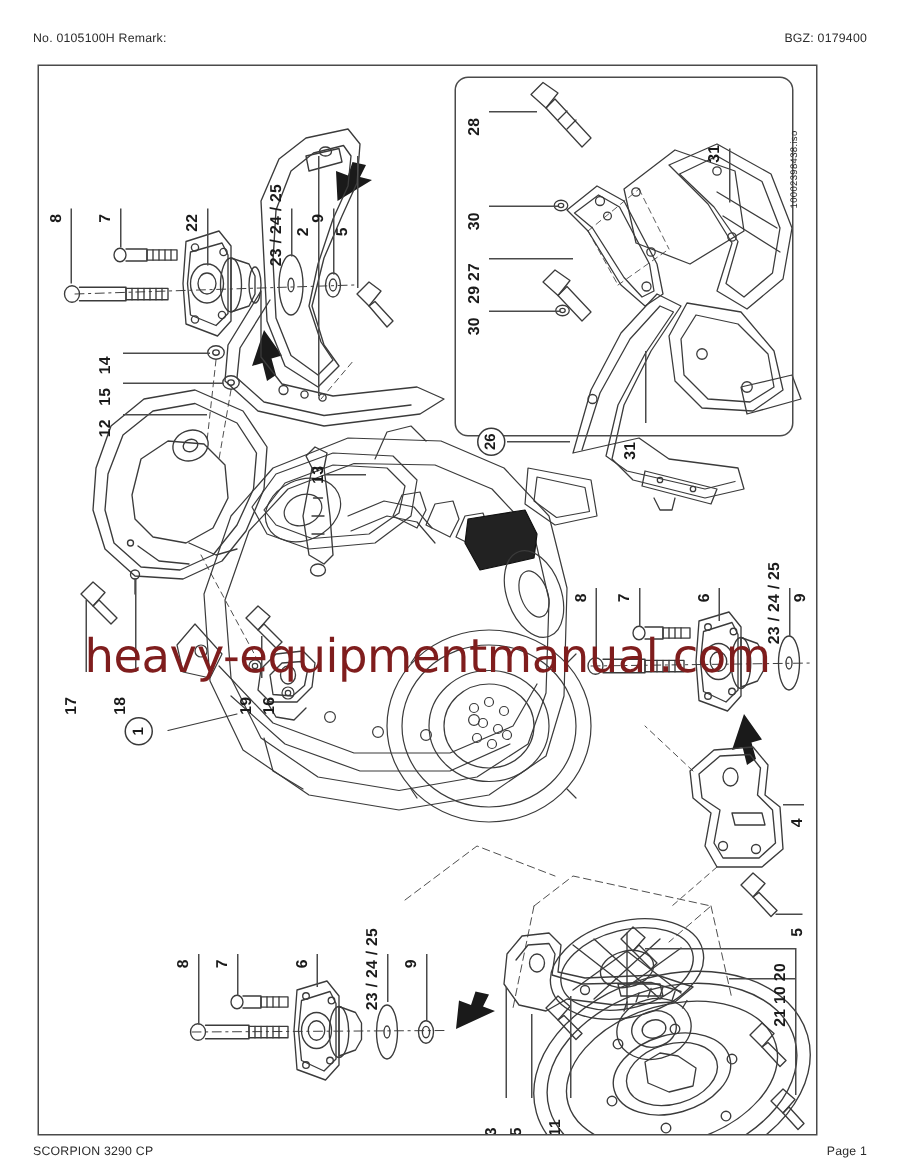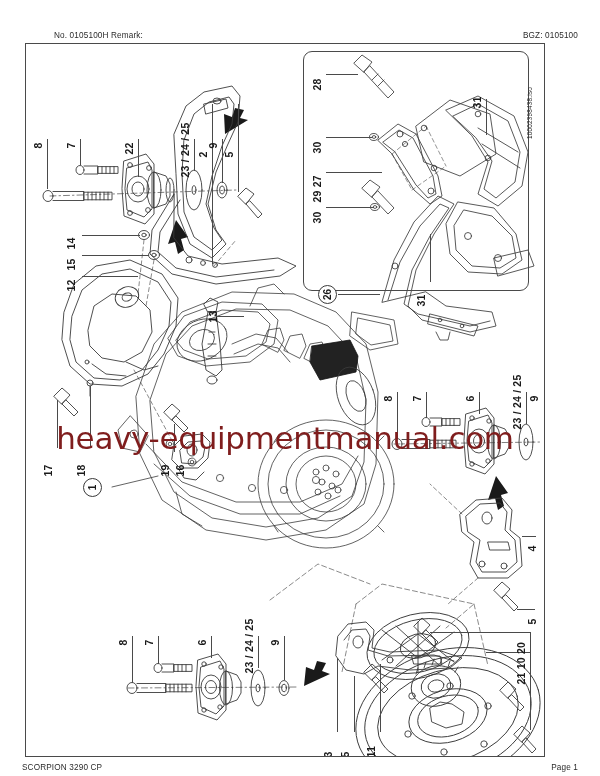--- a/index.html
+++ b/index.html
@@ -13,26 +13,25 @@
     height: 776px;
     position: relative;
     font-family: "Liberation Sans", sans-serif;
     color: #231f20;
     overflow: hidden;
   }
 
   
   .hdr {
     position: absolute;
-    top: 31px;
+    top: 21px;
     font-size: 8.2px;
     letter-spacing: .15px;
     white-space: nowrap;
     color: #2b2b2b;
-    margin-left: 32px;
   }
   .hdr-left  { left: 22px; }
   .hdr-right { right: 22px; }
 
   .ftr {
     position: absolute;
     top: 763px;
     font-size: 8.2px;
     letter-spacing: .15px;
     white-space: nowrap;
@@ -137,21 +136,21 @@
     color: #7f1d1d;
     white-space: nowrap;
     letter-spacing: -.3px;
     z-index: 40;
   }
 </style>
 </head>
 <body>
 
 <div class="hdr hdr-left">No. 0105100H   Remark:</div>
-<div class="hdr hdr-right">BGZ: 0105100</div>
+<div class="hdr hdr-right">BGZ: 0179400</div>
 
 <div class="frame">
 
   <svg class="art" viewBox="0 0 520 714">
     <g fill="none" stroke="#3b3b3b" stroke-width="0.9" stroke-linejoin="round" stroke-linecap="round">
 
       <g>
         <ellipse cx="22" cy="152" rx="5" ry="5.5"></ellipse>
         <path d="M27 147.5 L58 147.5 L58 156.5 L27 156.5"></path>
         <path d="M58 148.2 L86 148.2 L86 155.8 L58 155.8 Z"></path>

